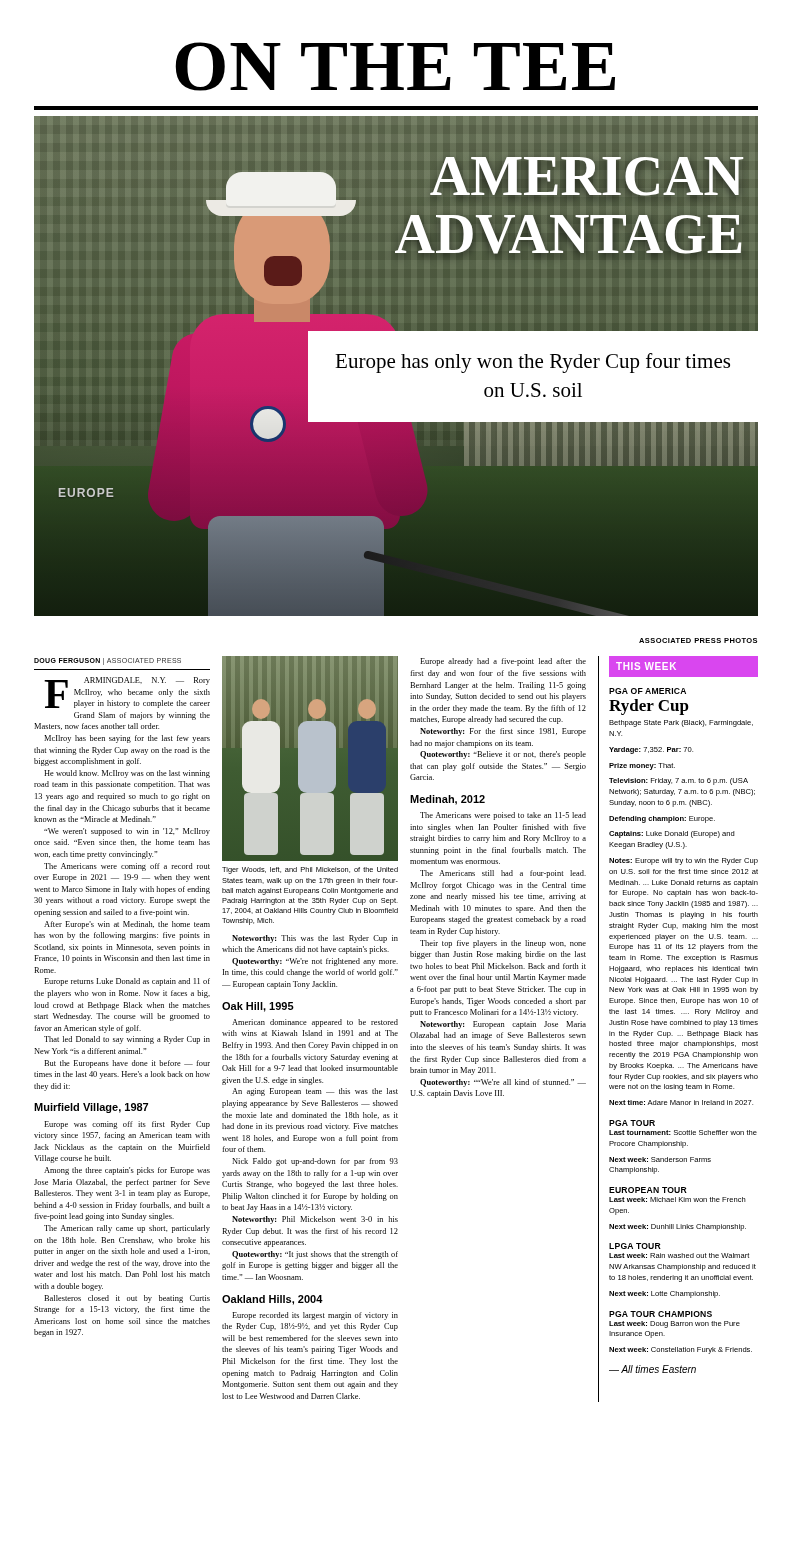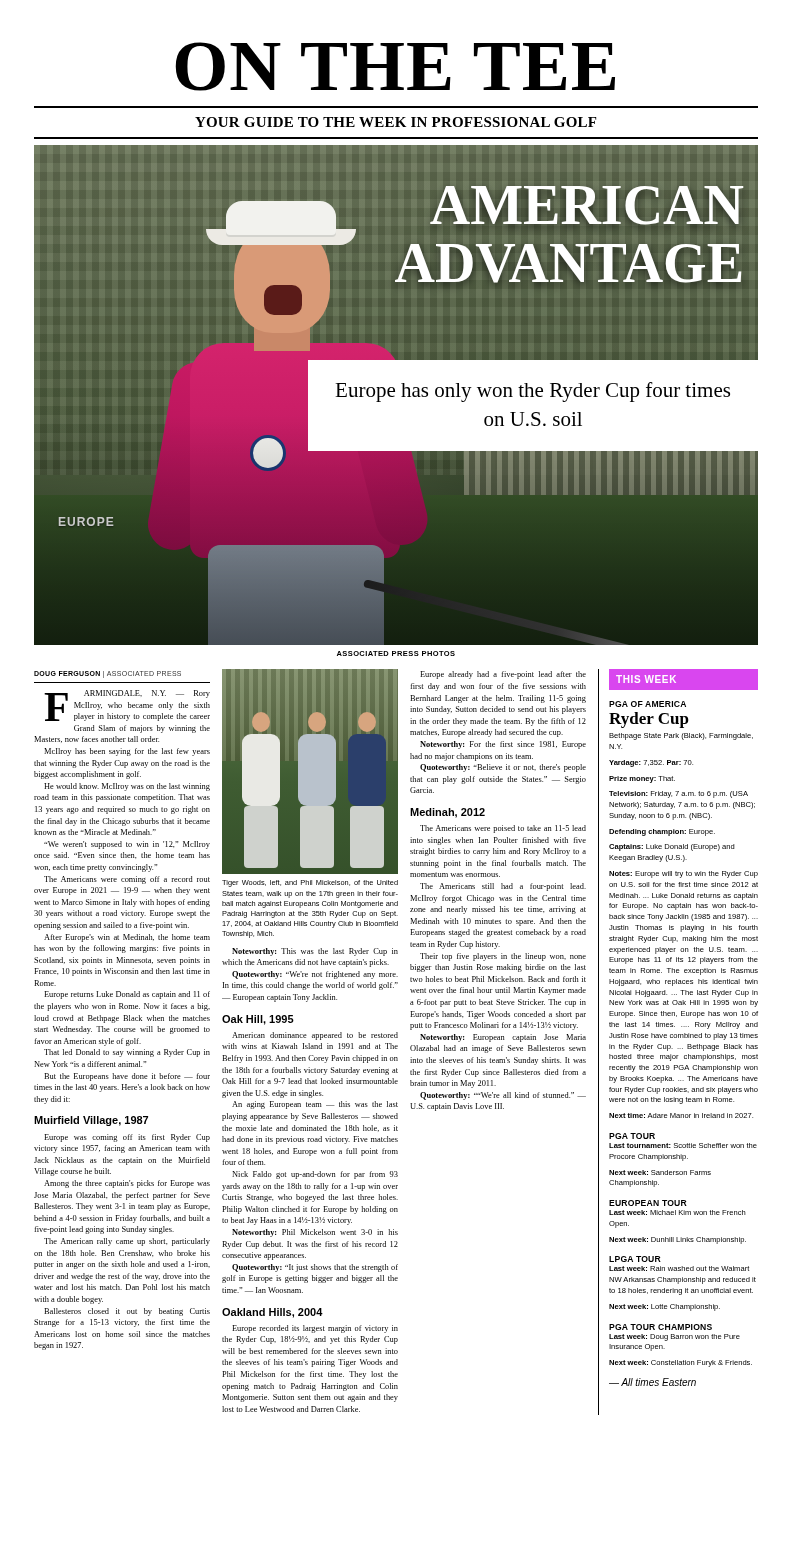--- a/index.html
+++ b/index.html
@@ -133,22 +133,22 @@
   }
   .hero-box {
     position:absolute; right:0; top:215px; width:450px;
     background:#fff; padding:16px 22px 18px 22px;
   }
   .hero-box p {
     margin:0; text-align:center; font-family:"Liberation Serif", serif;
     font-size:21px; line-height:1.34;
   }
   .credit {
-    text-align:center; font-family:"Liberation Sans", sans-serif;
-    font-size:7.5px; font-weight:700; letter-spacing:0.4px; padding:4px 0 3px 0;
+    text-align:right; font-family:"Liberation Sans", sans-serif;
+    font-size:7.5px; font-weight:700; letter-spacing:0.4px; padding:20px 0 3px 0;
   }
   .hero-cap {
     font-family:"Liberation Sans", sans-serif; font-size:8px; line-height:1.35;
     padding-bottom:7px; border-bottom:1px solid #000;
   }
 
   
   .body-grid {
     display:grid;
     grid-template-columns: 176px 176px 176px 1fr;
@@ -217,21 +217,20 @@
   }
 </style>
 </head>
 <body>
 
 <div class="page">
 
   <div class="masthead">
     <div class="title">ON THE TEE</div>
     <div class="rule-top"></div>
-    <div class="sub">YOUR GUIDE TO THE WEEK IN PROFESSIONAL GOLF</div>
     <div class="rule-bot"></div>
   </div>
 
   <div class="hero">
     <div class="sky"></div>
     <div class="crowd"></div>
     <div class="crowd2"></div>
     <div class="green"></div>
     <div class="golfer">
       <div class="arm-l"></div>

